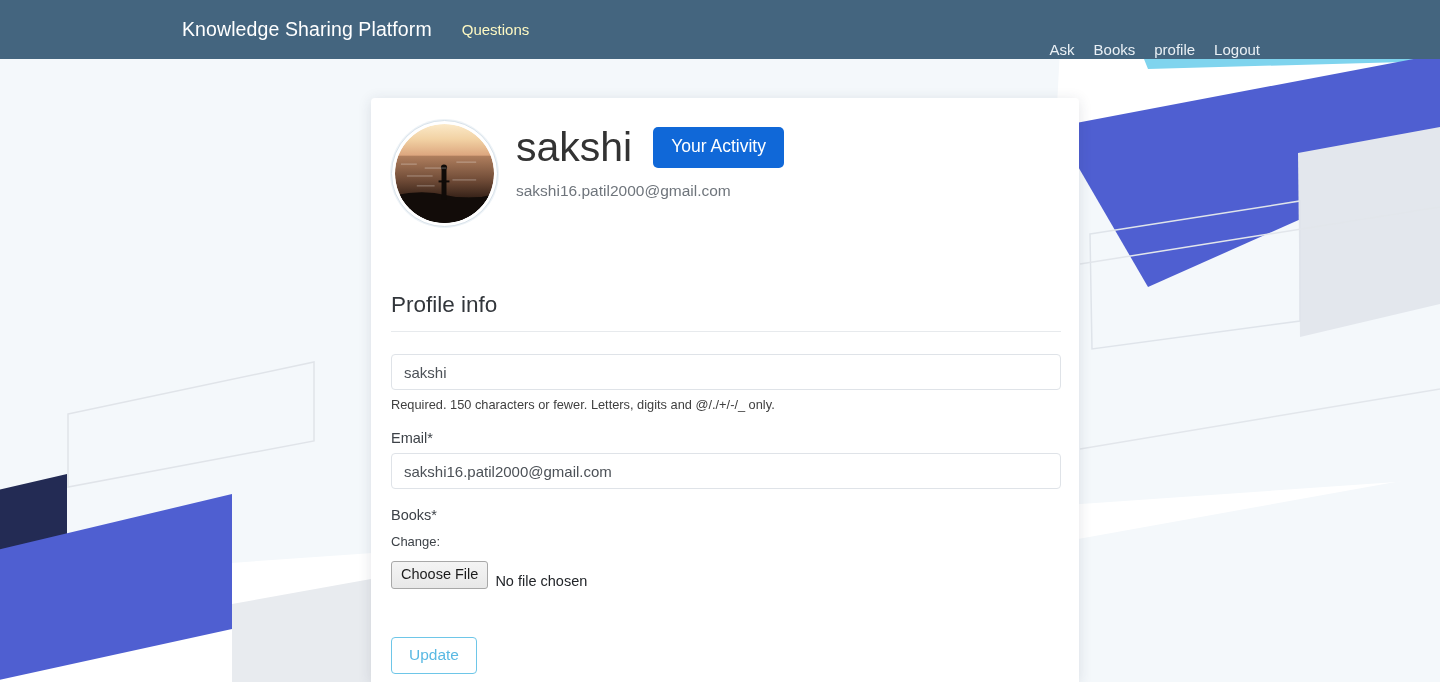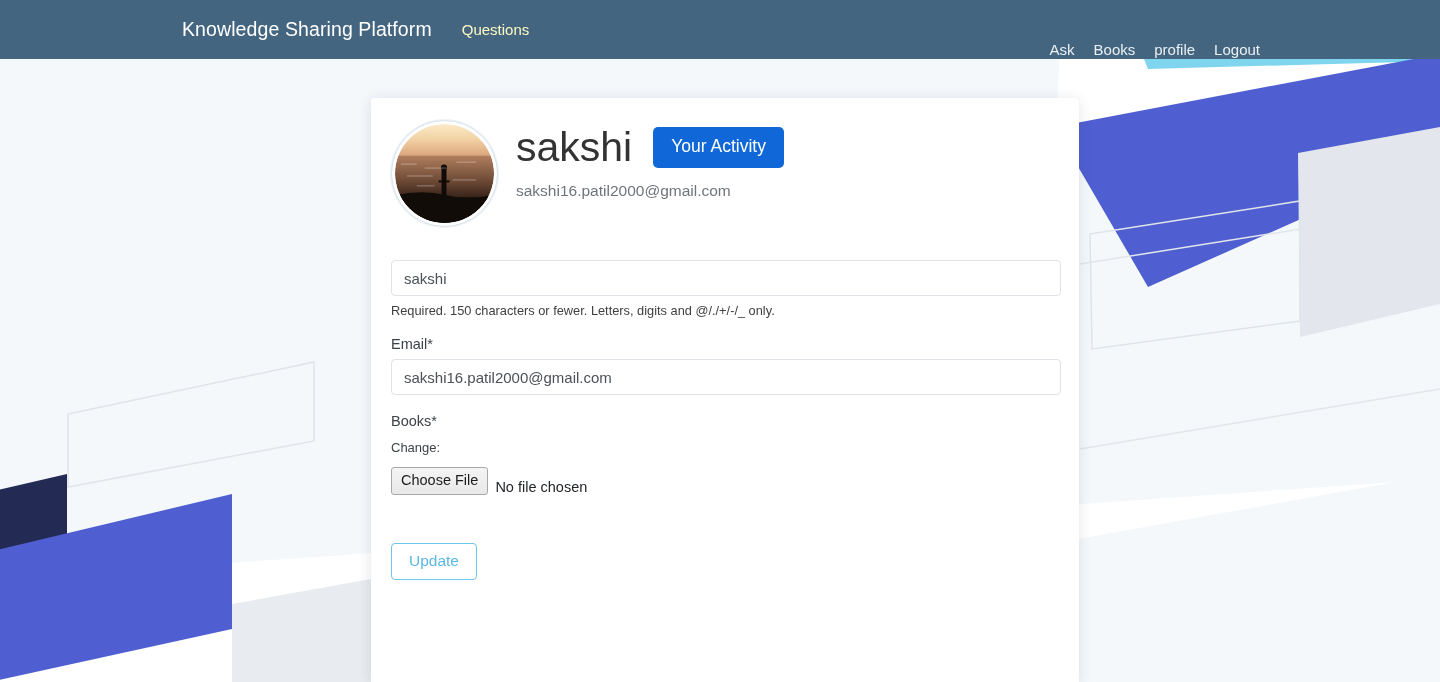--- a/index.html
+++ b/index.html
@@ -307,20 +307,21 @@
 
       <div class="profile-text">
         <div class="name-row">
           <div class="username-big">sakshi</div>
           <button class="activity-btn">Your Activity</button>
         </div>
         <div class="profile-email">sakshi16.patil2000@gmail.com</div>
       </div>
     </div>
 
+    <div class="section-title">Profile info</div>
 
     <form class="form-area">
 
       <div class="field-group">
         <input class="text-input" type="text" value="sakshi" style="">
         <div class="help-text">Required. 150 characters or fewer. Letters, digits and @/./+/-/_ only.</div>
       </div>
 
       <div class="field-group">
         <div class="field-label">Email*</div>

